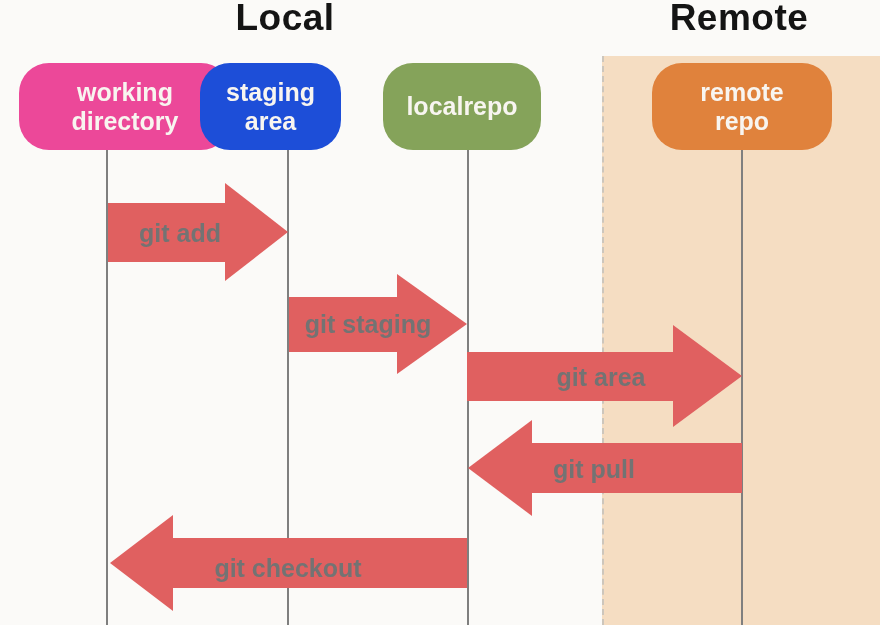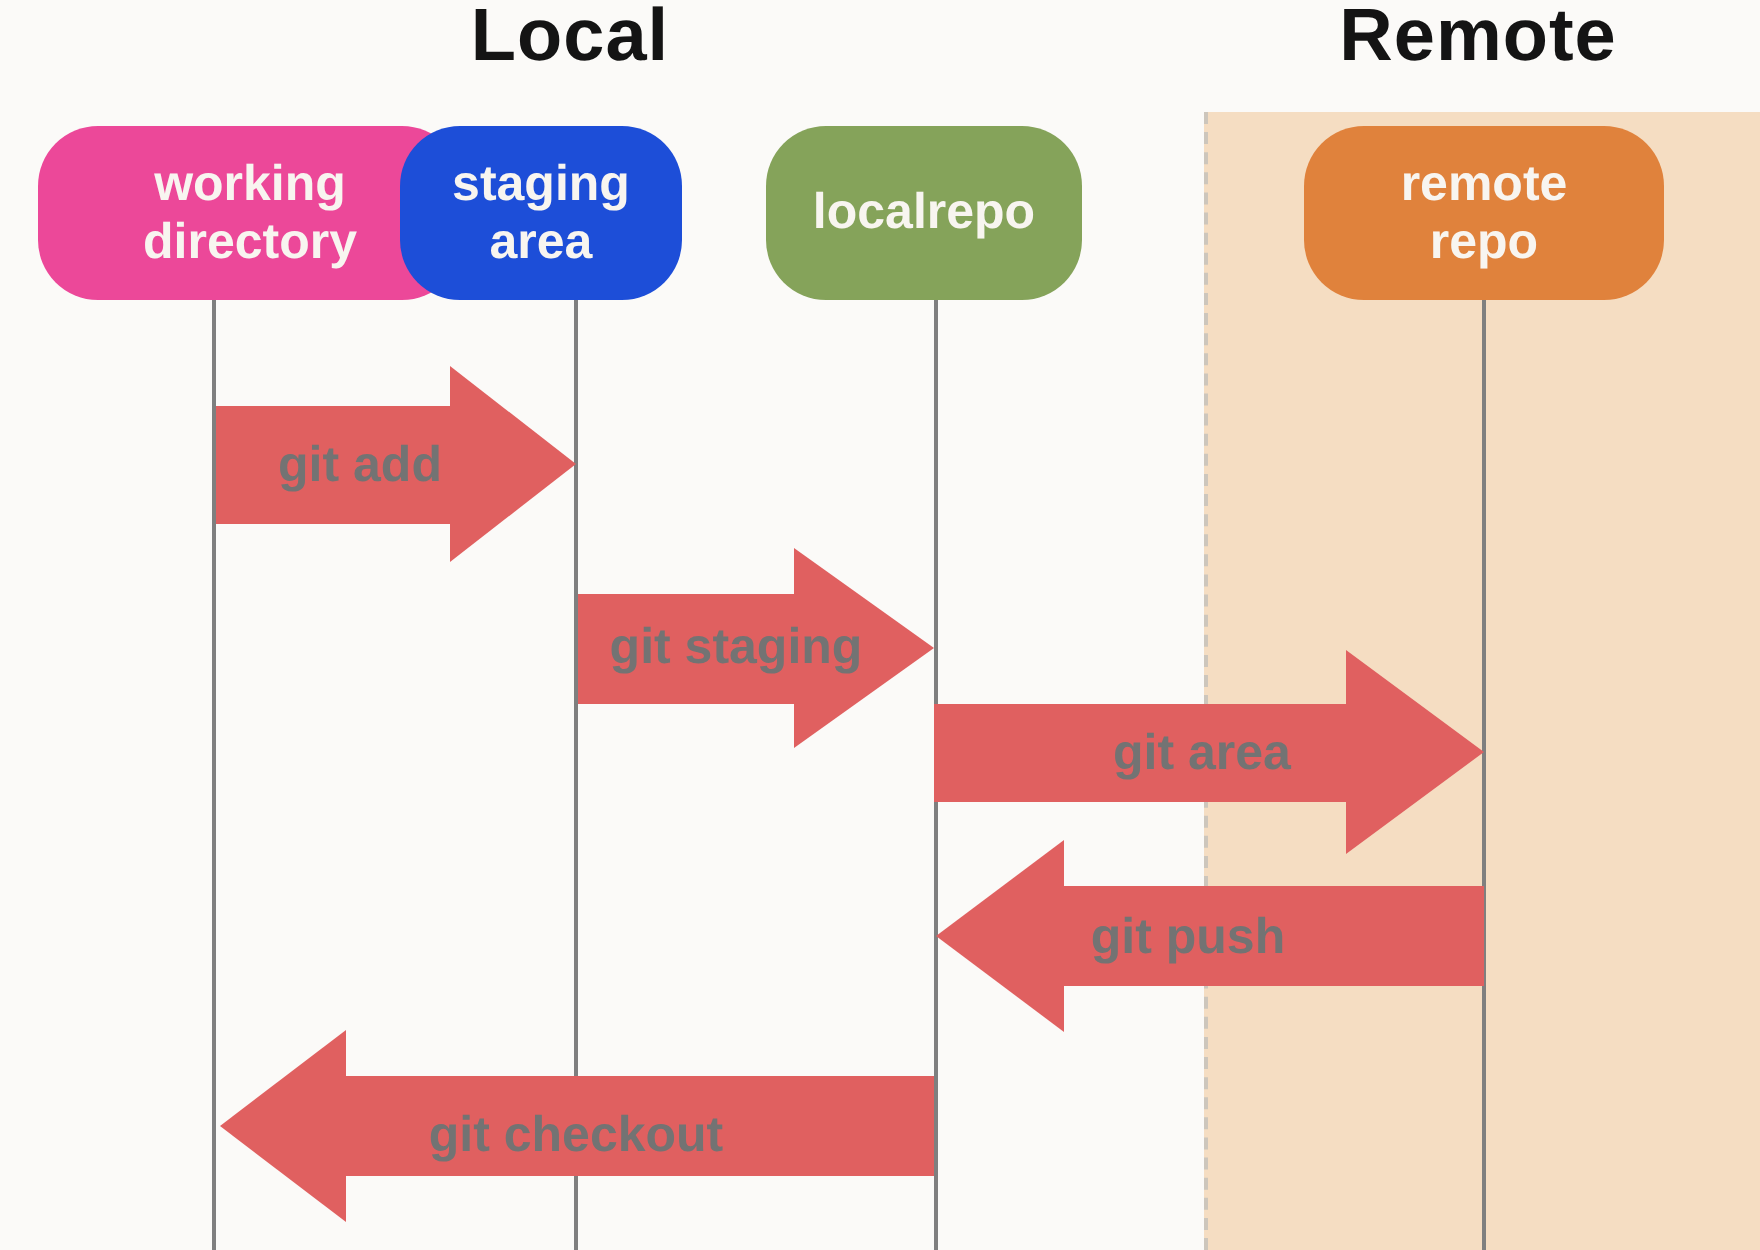--- a/index.html
+++ b/index.html
@@ -180,19 +180,19 @@
   <div class="arrow-body a2-body"></div>
   <div class="arrow-head a2-head"></div>
   <span class="arrow-label a2-label">git staging</span>
 
   <div class="arrow-body a3-body"></div>
   <div class="arrow-head a3-head"></div>
   <span class="arrow-label a3-label">git area</span>
 
   <div class="arrow-body a4-body"></div>
   <div class="arrow-head a4-head"></div>
-  <span class="arrow-label a4-label">git push</span>
+  <span class="arrow-label a4-label">git pull</span>
 
   <div class="arrow-body a5-body"></div>
   <div class="arrow-head a5-head"></div>
   <span class="arrow-label a5-label">git checkout</span>
 
 </div>
 
 </body></html>

